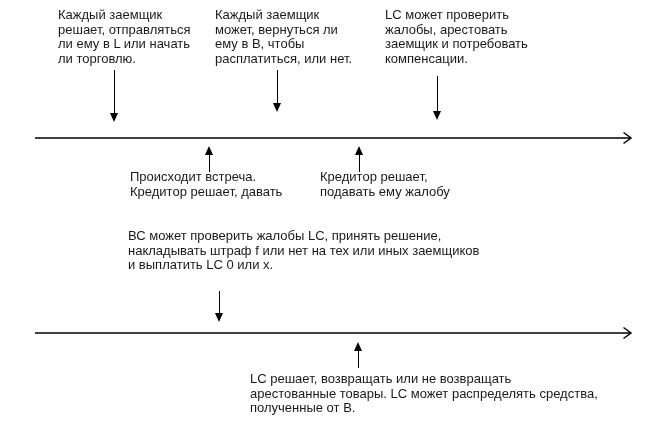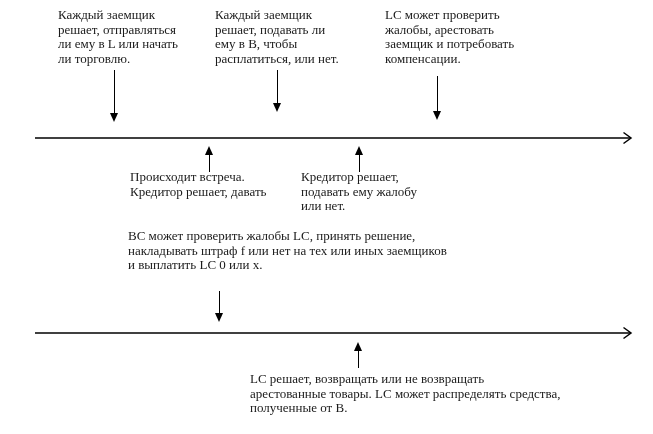--- a/index.html
+++ b/index.html
@@ -6,21 +6,21 @@
     margin: 0;
     padding: 0;
     background: #ffffff;
   }
   .canvas {
     position: relative;
     width: 653px;
     height: 434px;
     background: #ffffff;
     overflow: hidden;
-    font-family: Liberation Serif, serif;
+    font-family: Liberation Sans, sans-serif;
     color: #1a1a1a;
   }
   .note {
     position: absolute;
     font-size: 13px;
     line-height: 14.5px;
     white-space: nowrap;
   }
   
   .varrow {
@@ -61,21 +61,21 @@
 
   <div class="note" style="left:58px; top:8px;">
     <div>Каждый заемщик</div>
     <div>решает, отправляться</div>
     <div>ли ему в L или начать</div>
     <div>ли торговлю.</div>
   </div>
 
   <div class="note" style="left:215px; top:8px;">
     <div>Каждый заемщик</div>
-    <div>решает, подавать ли</div>
+    <div>может, вернуться ли</div>
     <div>ему в B, чтобы</div>
     <div>расплатиться, или нет.</div>
   </div>
 
   <div class="note" style="left:385px; top:8px;">
     <div>LC может проверить</div>
     <div>жалобы, арестовать</div>
     <div>заемщик и потребовать</div>
     <div>компенсации.</div>
   </div>
@@ -107,24 +107,23 @@
   <div class="varrow up" style="left:355px; top:146px; height:26px;">
     <span class="stem"></span>
     <span class="head"></span>
   </div>
 
   <div class="note" style="left:130px; top:170px;">
     <div>Происходит встреча.</div>
     <div>Кредитор решает, давать</div>
   </div>
 
-  <div class="note" style="left:301px; top:170px;">
+  <div class="note" style="left:320px; top:170px;">
     <div>Кредитор решает,</div>
     <div>подавать ему жалобу</div>
-    <div>или нет.</div>
   </div>
 
   <div class="note" style="left:128px; top:229px;">
     <div>ВС может проверить жалобы LC, принять решение,</div>
     <div>накладывать штраф f или нет на тех или иных заемщиков</div>
     <div>и выплатить LC 0 или x.</div>
   </div>
 
   <div class="varrow down" style="left:215px; top:291px; height:31px;">
     <span class="stem"></span>

